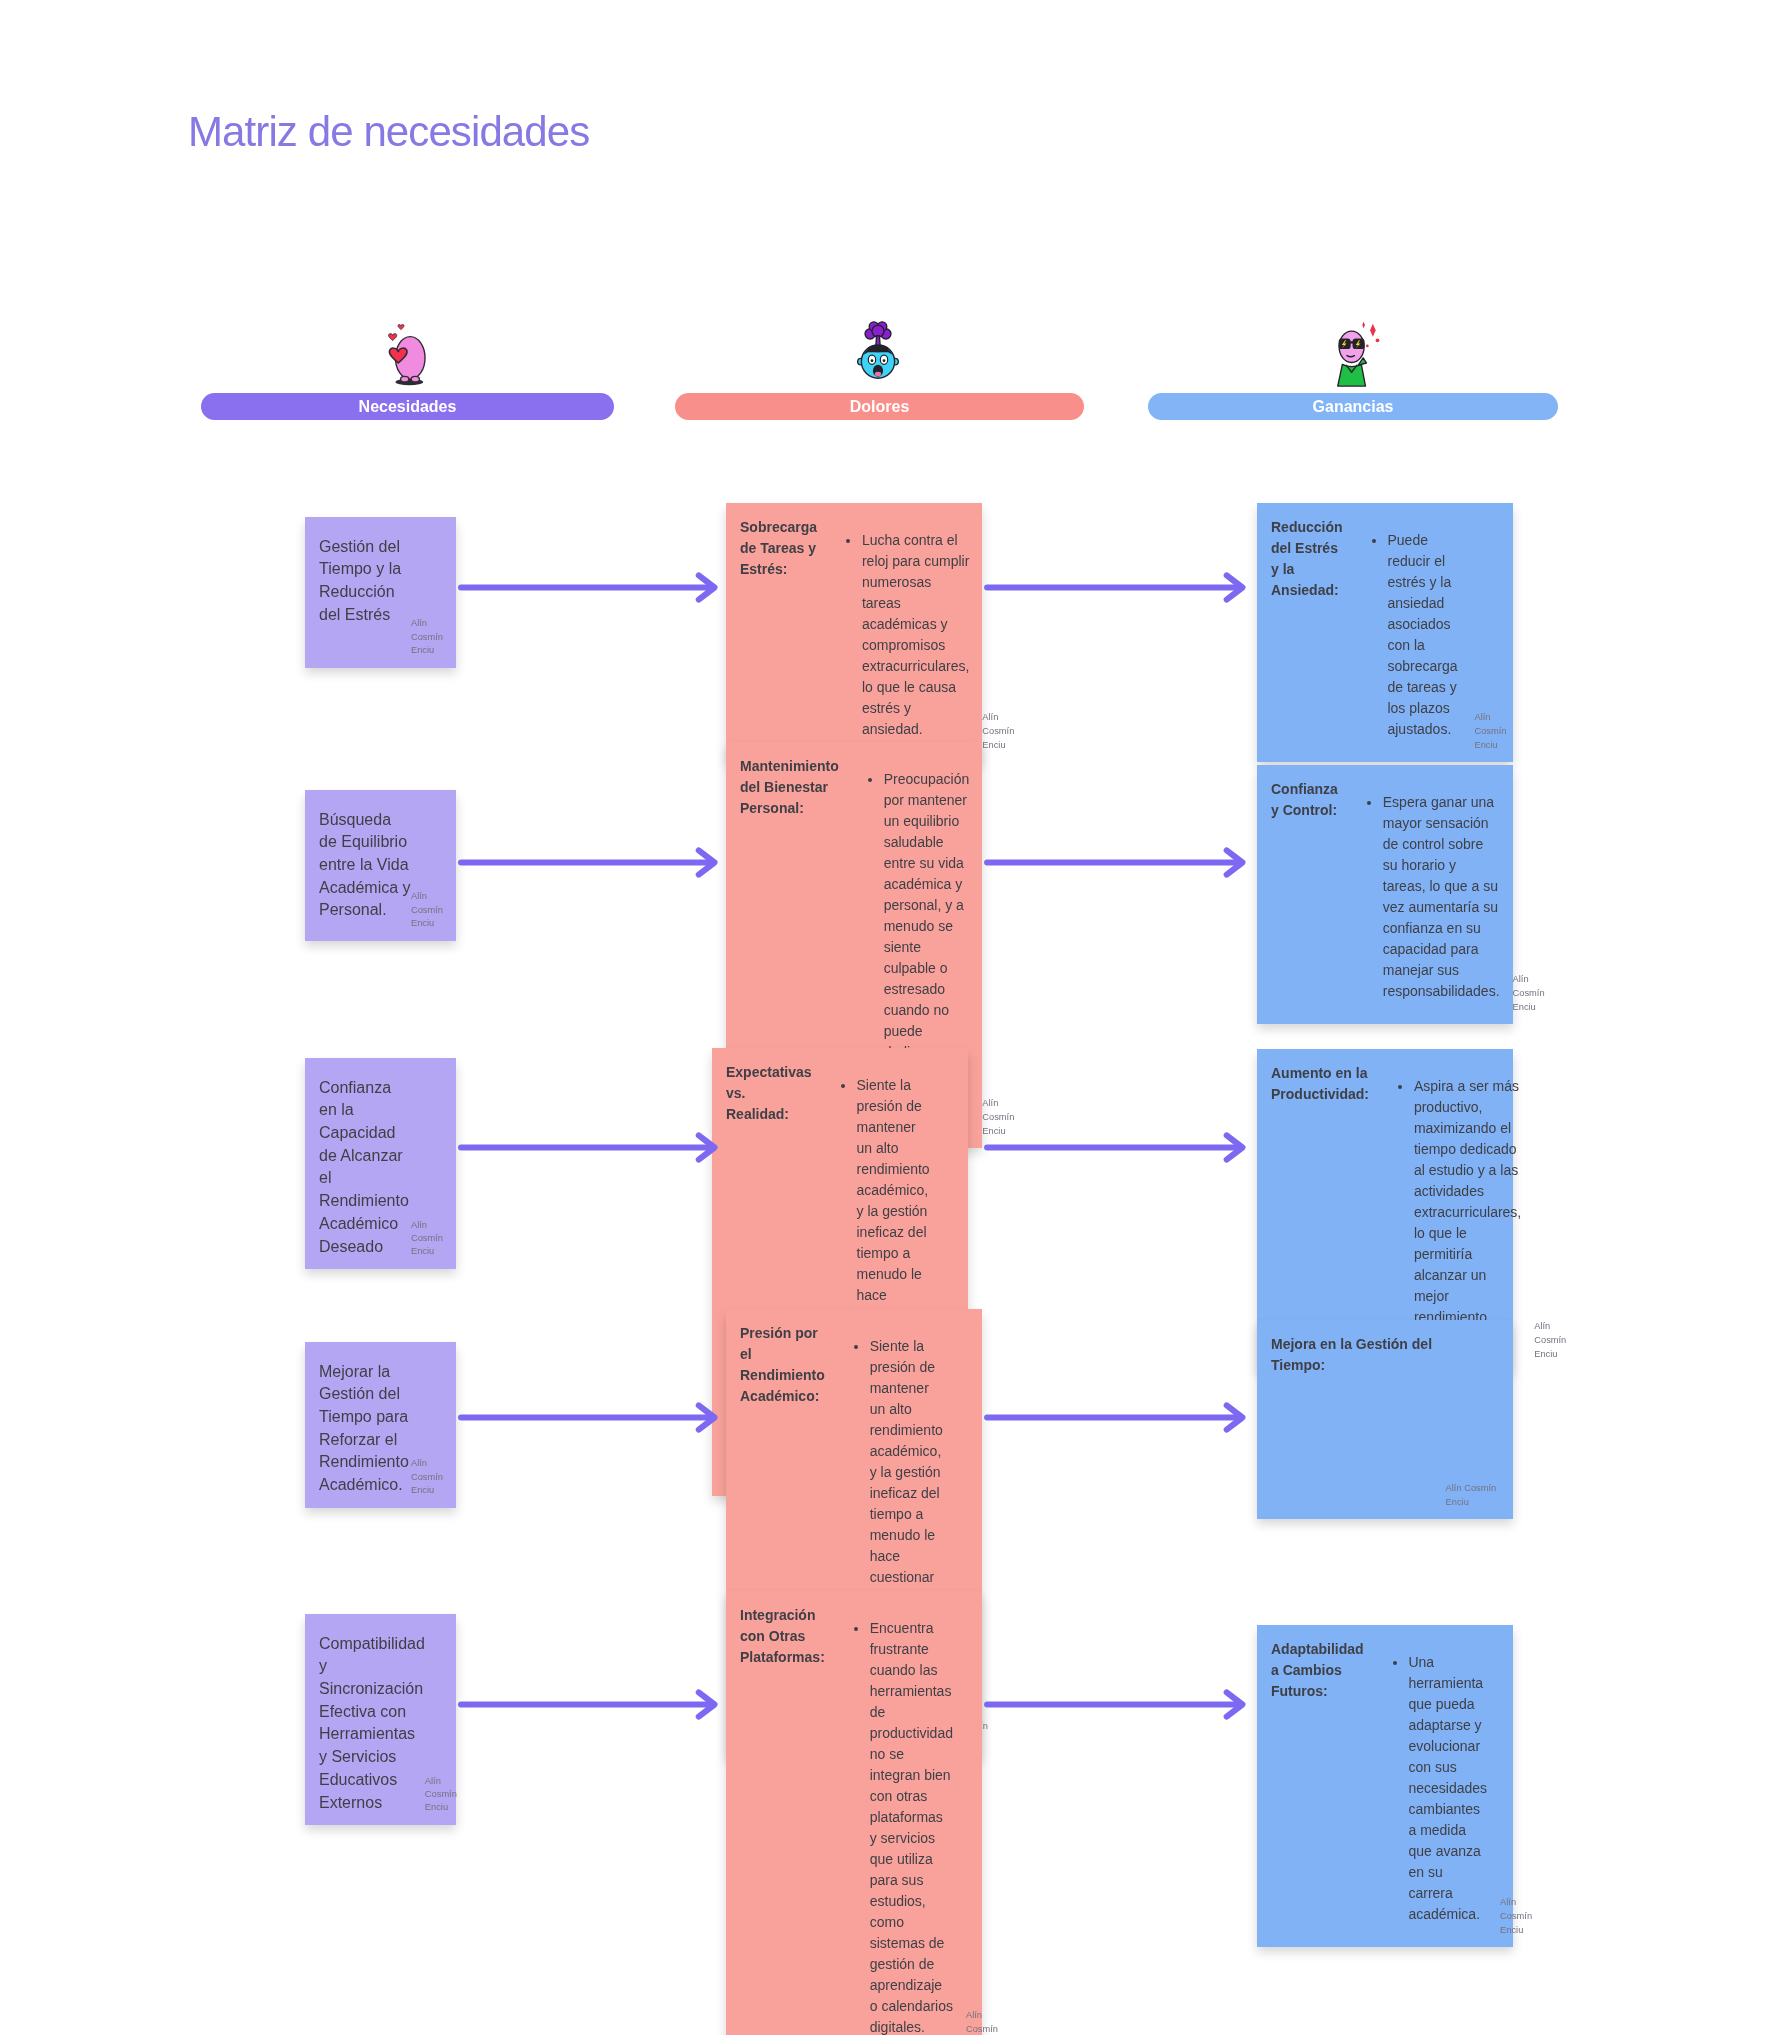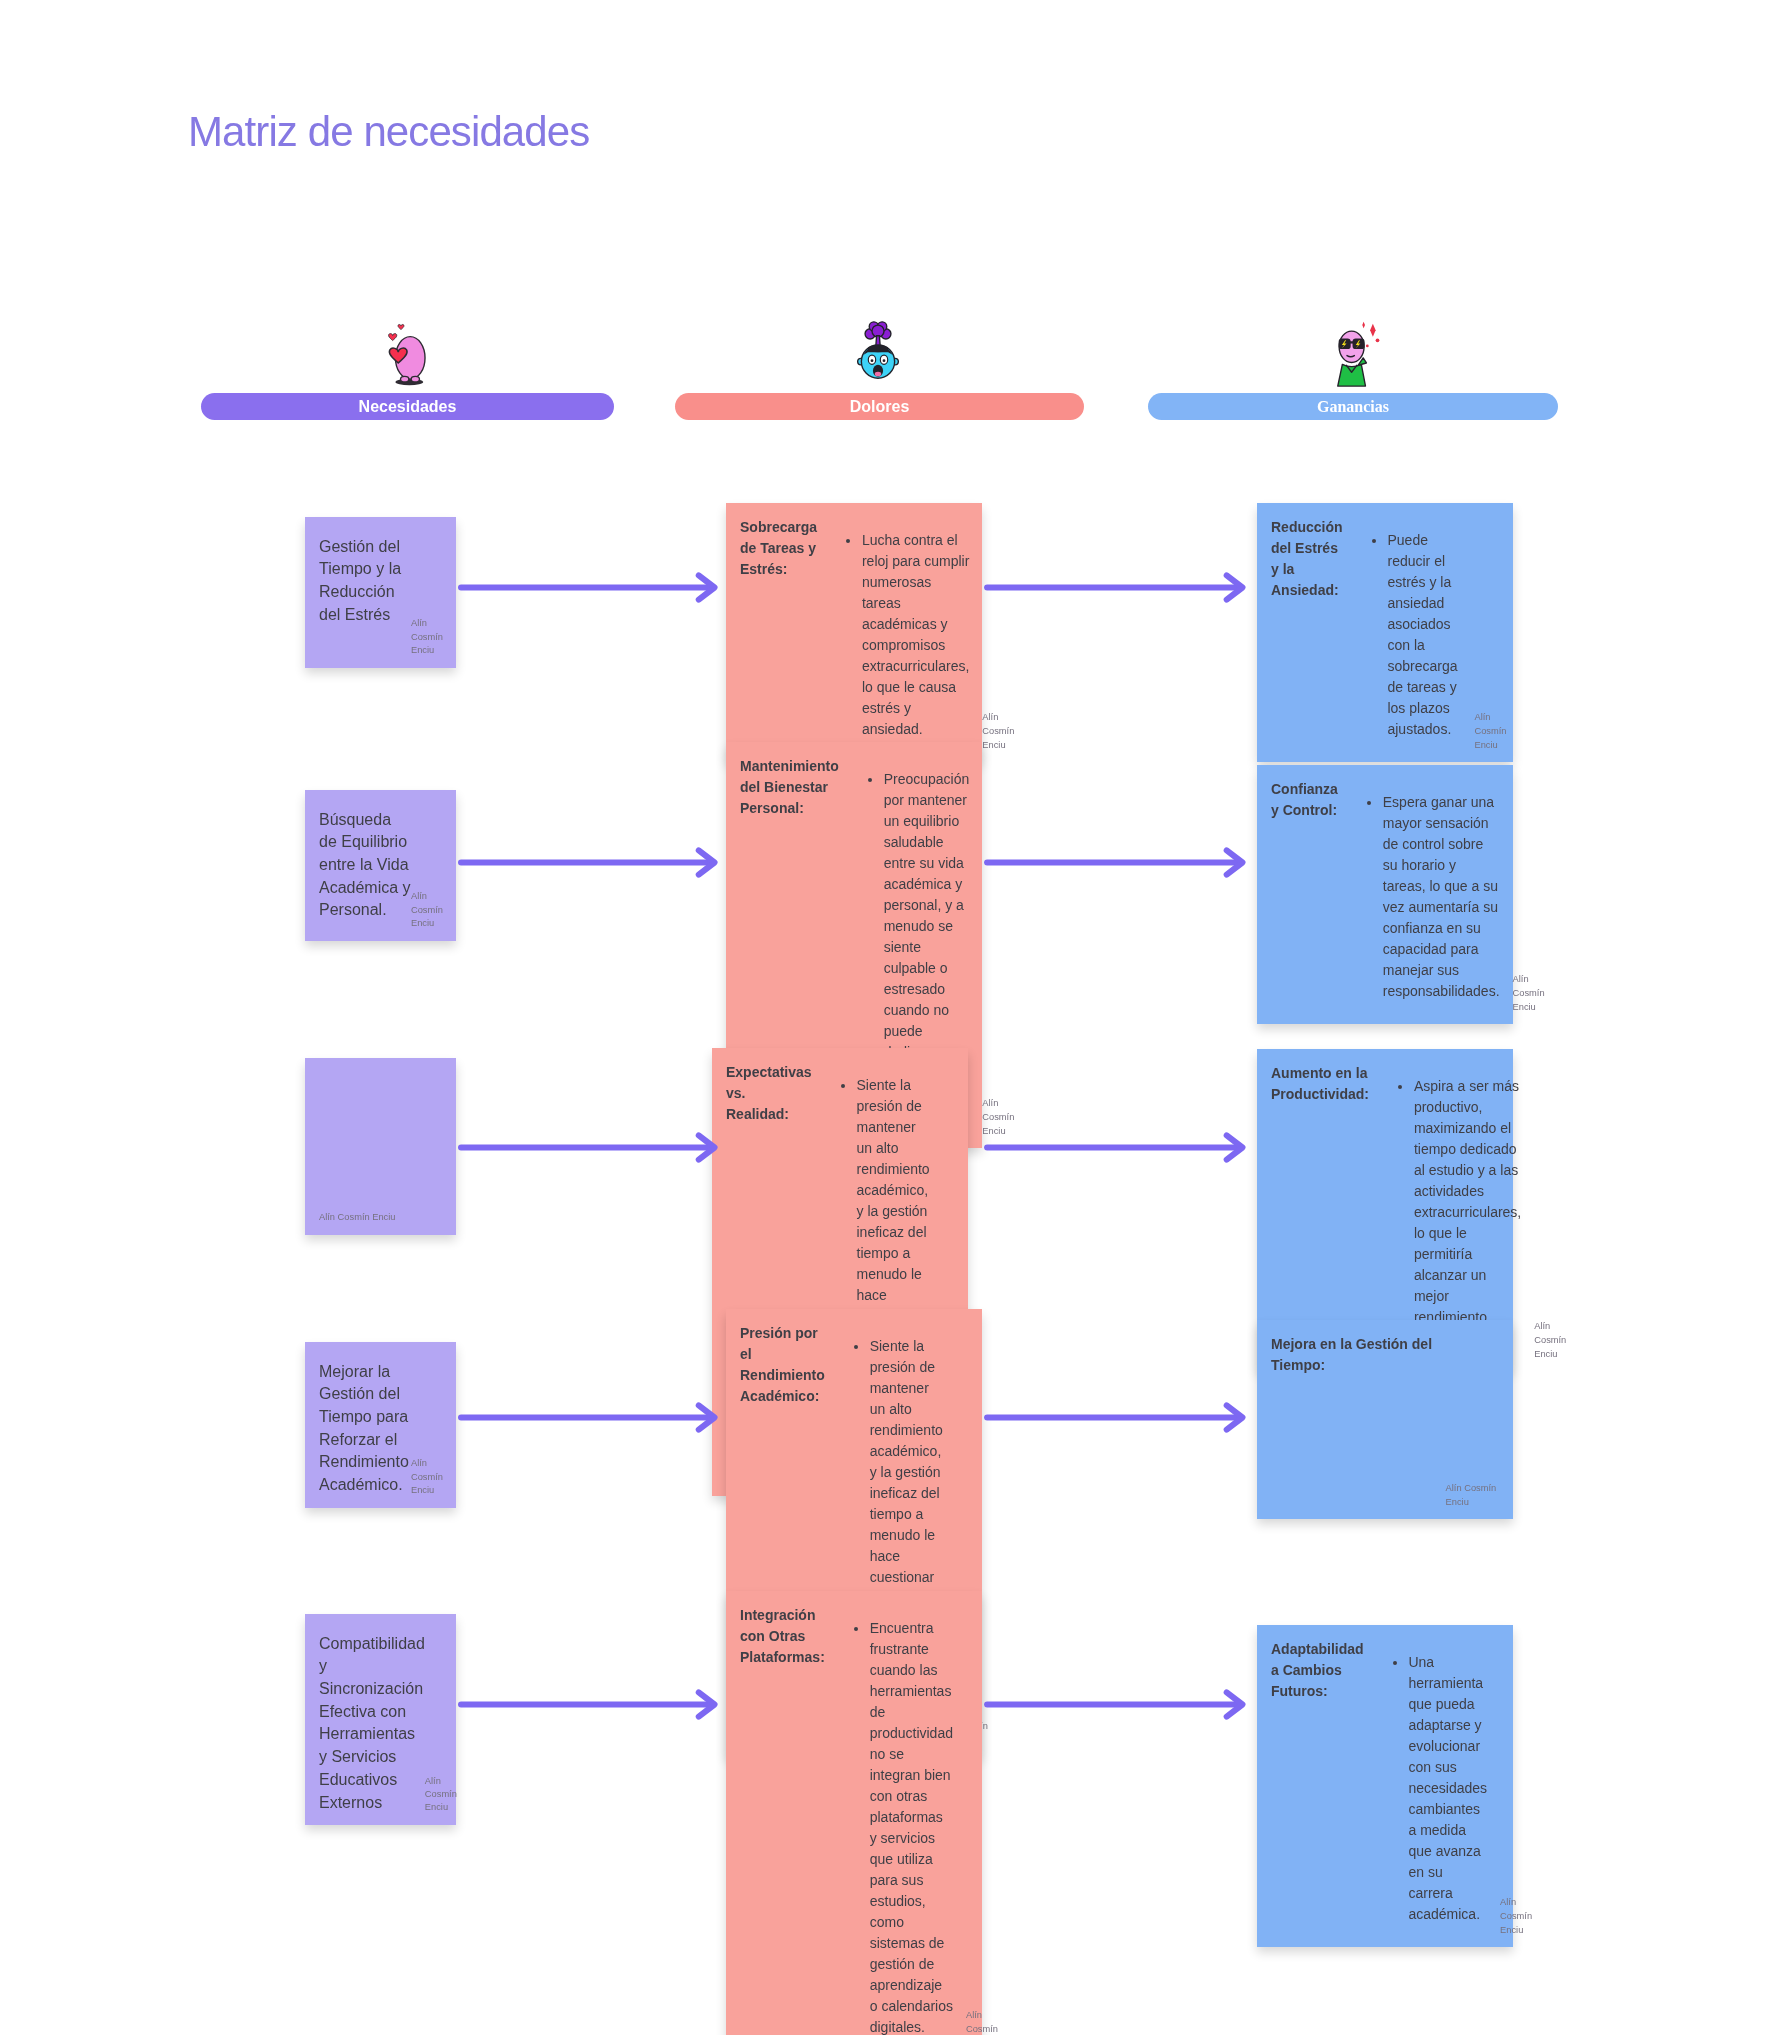--- a/index.html
+++ b/index.html
@@ -14,21 +14,21 @@
 
   .mascot{position:absolute;width:70px;height:67px;}
 
   .pill{
     position:absolute;height:27px;border-radius:464px;
     display:flex;align-items:center;justify-content:center;
     color:#ffffff;font-weight:700;font-size:16px;
   }
   .pill-1{left:201px;top:393px;width:413px;background:var(--c1-pill,#8A6FEE);}
   .pill-2{left:675px;top:393px;width:409px;background:var(--c2-pill,#F98F8B);}
-  .pill-3{left:1148px;top:393px;width:410px;background:var(--c3-pill,#82B4F6);font-family:Liberation Serif, serif;}
+  .pill-3{left:1148px;top:393px;width:410px;background:var(--c3-pill,#82B4F6);}
 
   .note{
     position:absolute;box-sizing:border-box;
     display:flex;flex-direction:row;
     color:var(--note-text,#3F3F46);
     box-shadow:0 5.6px 10.2px rgba(0,0,0,0.16);
   }
   .note .author{
     margin-top:auto;padding-top:8.4px;
     font-size:9.3px;color:var(--author-text,#76717F);
@@ -173,20 +173,21 @@
   <svg class="arrow" style="left:458px;top:843px" width="267" height="39" viewBox="0 0 574 84">
     <line x1="6" y1="42" x2="540" y2="42"></line>
       <polyline points="518,16 552,42 518,68"></polyline>
   </svg>
   <svg class="arrow" style="left:984px;top:843px" width="269" height="39" viewBox="0 0 578 84">
     <line x1="6" y1="42" x2="544" y2="42"></line>
       <polyline points="522,16 556,42 522,68"></polyline>
   </svg>
 
   <div class="note note-need" style="left:305px;top:1058px;min-height:177px">
+    <div>Confianza en la Capacidad de Alcanzar el Rendimiento Académico Deseado</div>
     <div class="author">Alín Cosmín Enciu</div>
   </div>
   <div class="note note-big note-pain" style="left:712px;top:1048px;min-height:197px">
     <div class="note-title">Expectativas vs. Realidad:</div>
     <ul>
         <li>Siente la presión de mantener un alto rendimiento académico, y la gestión ineficaz del tiempo a menudo le hace cuestionar su capacidad para alcanzar sus objetivos educativos.</li>
       </ul>
     <div class="author">Alín Cosmín Enciu</div>
   </div>
   <div class="note note-big note-gain" style="left:1257px;top:1049px;min-height:201px">

